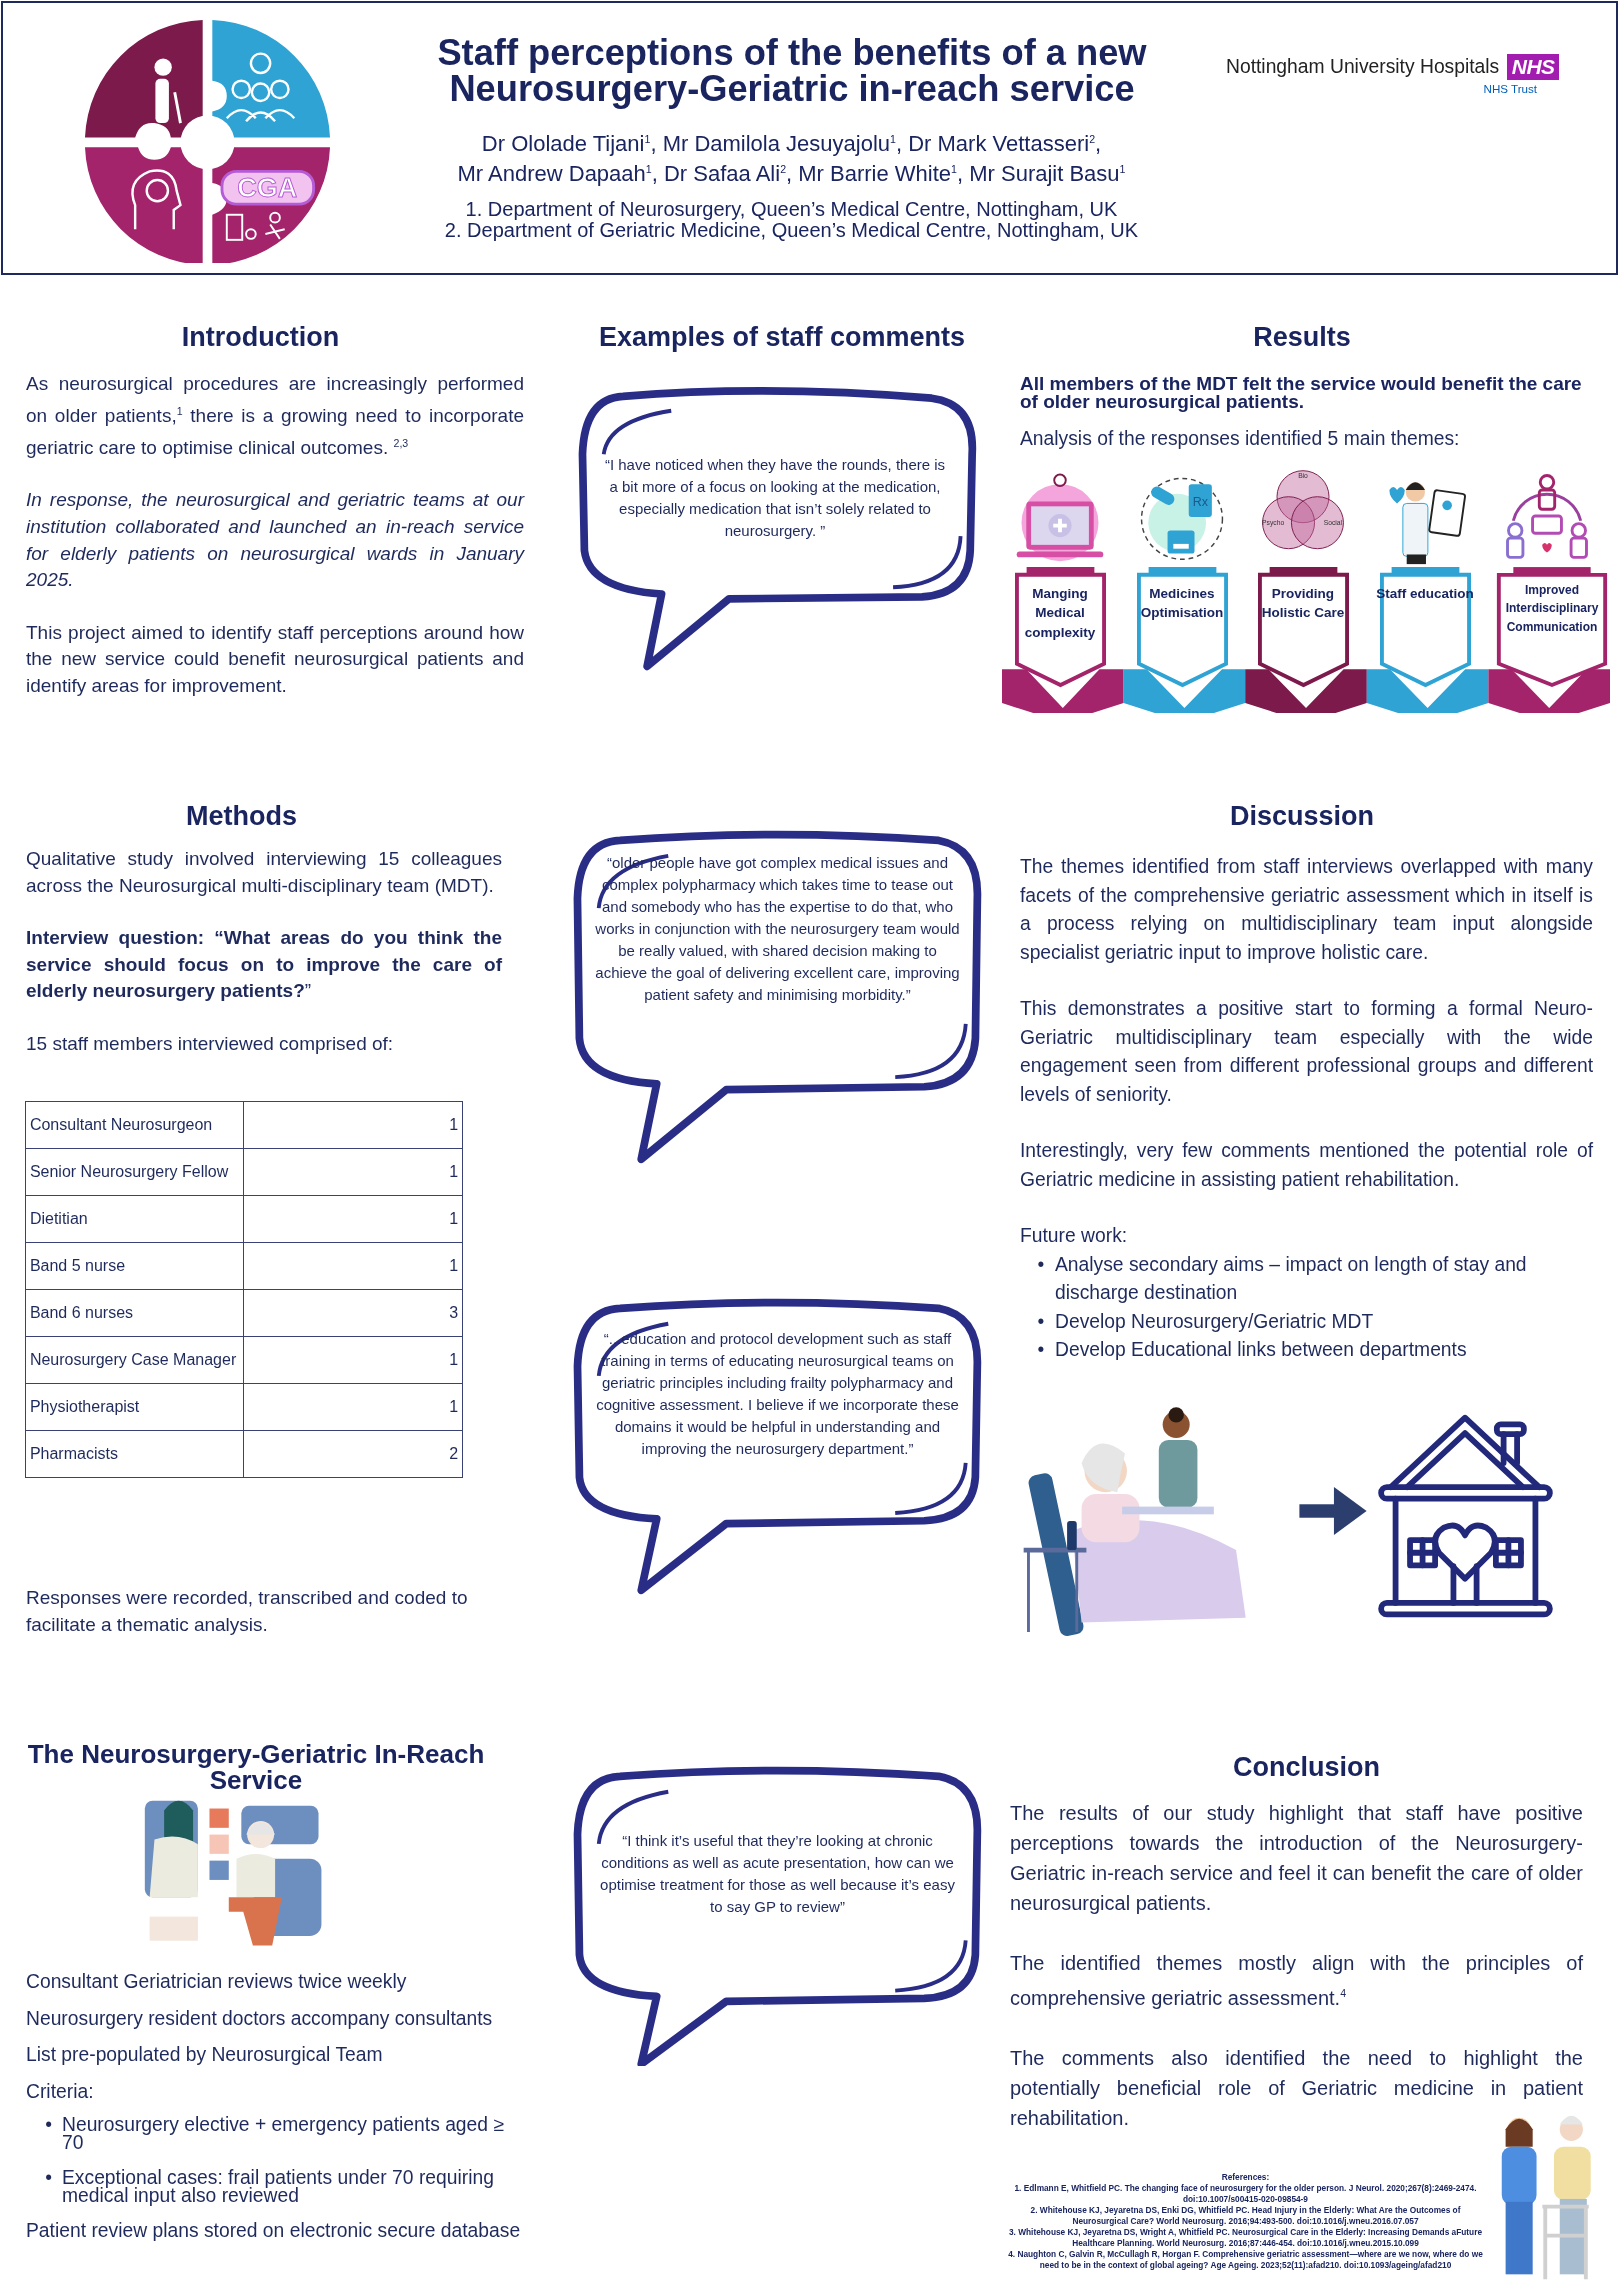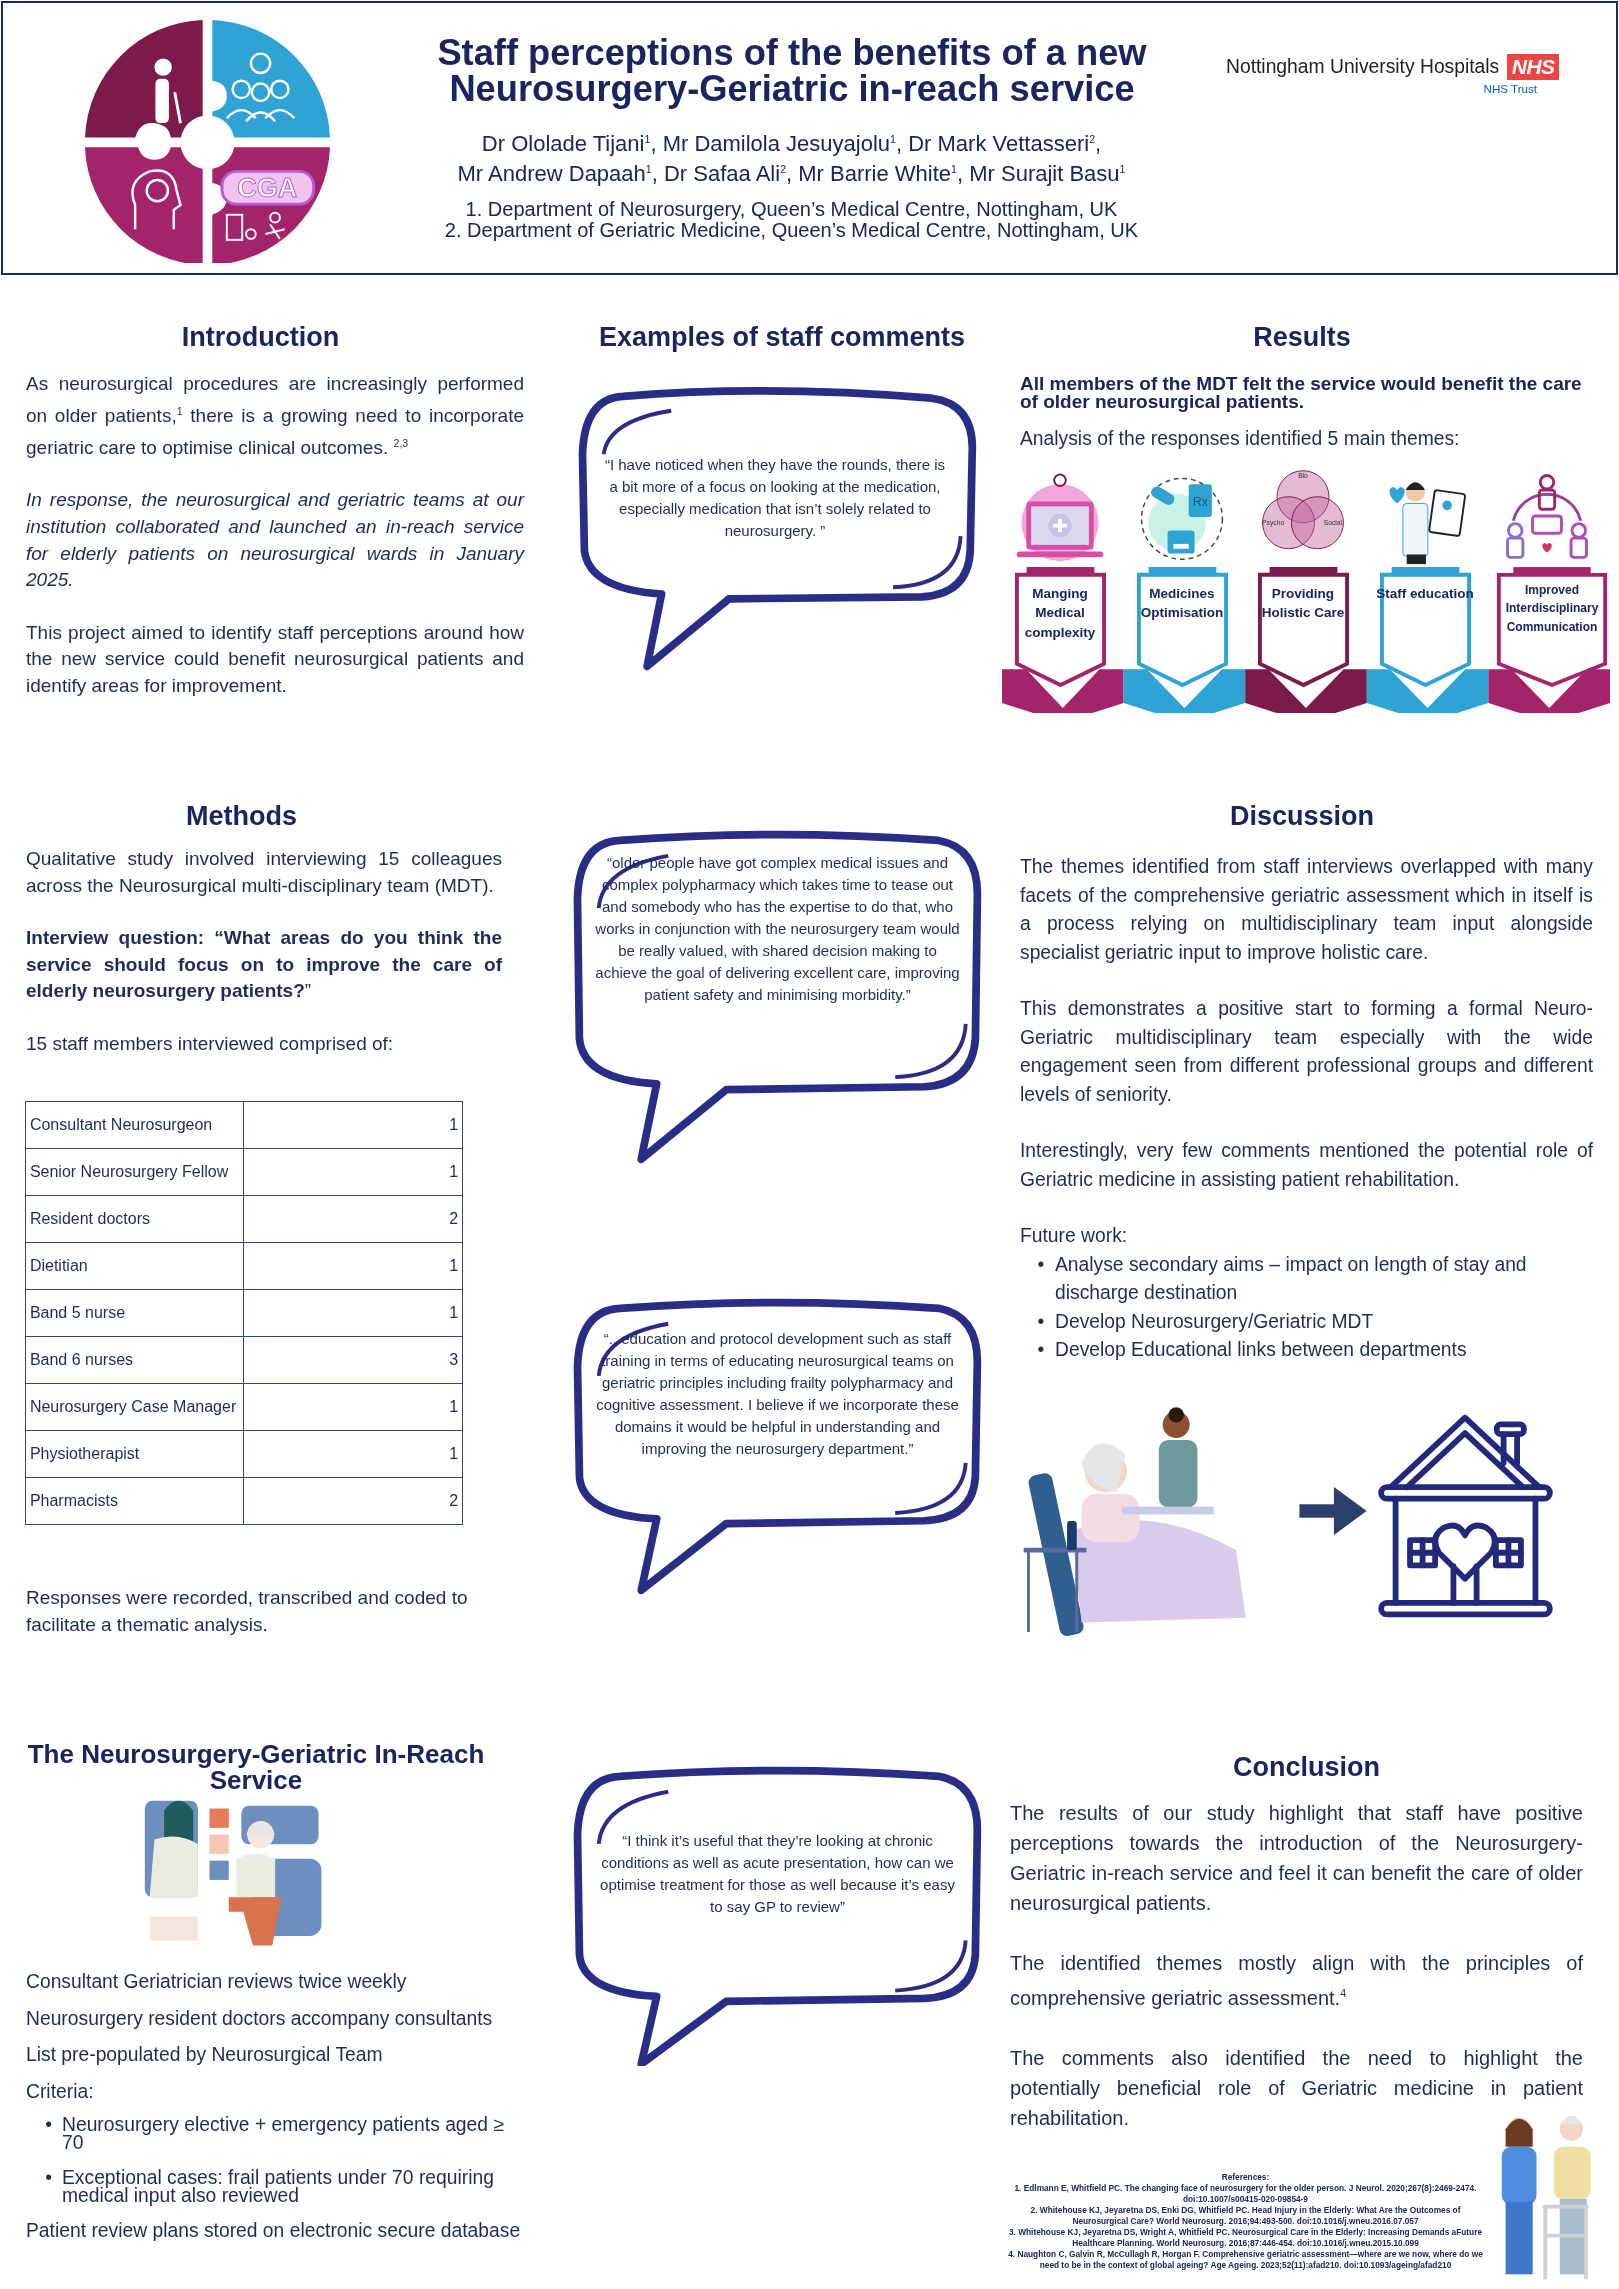--- a/index.html
+++ b/index.html
@@ -6,21 +6,21 @@
   body { width: 1619px; height: 2289px; background: #fff; font-family: "Liberation Sans", sans-serif; color: #1f2a5c; position: relative; overflow: hidden; }
   .abs { position: absolute; }
   
   #header { left: 1px; top: 1px; width: 1617px; height: 274px; border: 2.9px solid #1f2a5c; background: #fff; }
   #logo { left: 82px; top: 17.4px; width: 251px; height: 246px; }
   #title { left: 377px; top: 35px; width: 830px; text-align: center; font-weight: bold; font-size: 37px; line-height: 36px; color: #1a2560; transform: scaleX(0.98); }
   #authors { left: 357px; top: 127px; width: 869px; text-align: center; font-size: 22px; line-height: 25px; color: #1a2560; }
   #affils { left: 357px; top: 199px; width: 869px; text-align: center; font-size: 20px; line-height: 21px; color: #1a2560; }
   #nuh { left: 1226px; top: 54px; width: 367px; }
   .nuh-name { font-size: 19.3px; color: #222; display: inline-block; vertical-align: middle; }
-  .nhs-box { display: inline-block; background: #ef4444; color: #fff; font-weight: bold; font-style: italic; font-size: 21px; padding: 1px 4.8px; margin-left: 7.7px; vertical-align: middle; letter-spacing: -0.5px; }
+  .nhs-box { display: inline-block; background: #a21caf; color: #fff; font-weight: bold; font-style: italic; font-size: 21px; padding: 1px 4.8px; margin-left: 7.7px; vertical-align: middle; letter-spacing: -0.5px; }
   .nhs-trust { display: block; text-align: right; padding-right: 56px; font-size: 11.6px; color: #005eb8; margin-top: 1.9px; }
 
   .h2 { font-weight: bold; font-size: 27px; color: #1a2560; text-align: center; }
   .p { font-size: 19px; line-height: 26.6px; color: #1f2a5c; text-align: justify; }
   sup { font-size: 10.6px; }
 
   
   #intro-h { left: 0; top: 322px; width: 521px; }
   #intro { left: 26px; top: 371px; width: 498px; }
   #intro p { margin-bottom: 26px; }
@@ -277,24 +277,20 @@
   <tbody>
       <tr>
         <td>Consultant Neurosurgeon</td>
         <td class="n">1</td>
       </tr>
   <tr>
         <td>Senior Neurosurgery Fellow</td>
         <td class="n">1</td>
       </tr>
   <tr>
-        <td>Resident doctors</td>
-        <td class="n">2</td>
-      </tr>
-  <tr>
         <td>Dietitian</td>
         <td class="n">1</td>
       </tr>
   <tr>
         <td>Band 5 nurse</td>
         <td class="n">1</td>
       </tr>
   <tr>
         <td>Band 6 nurses</td>
         <td class="n">3</td>

